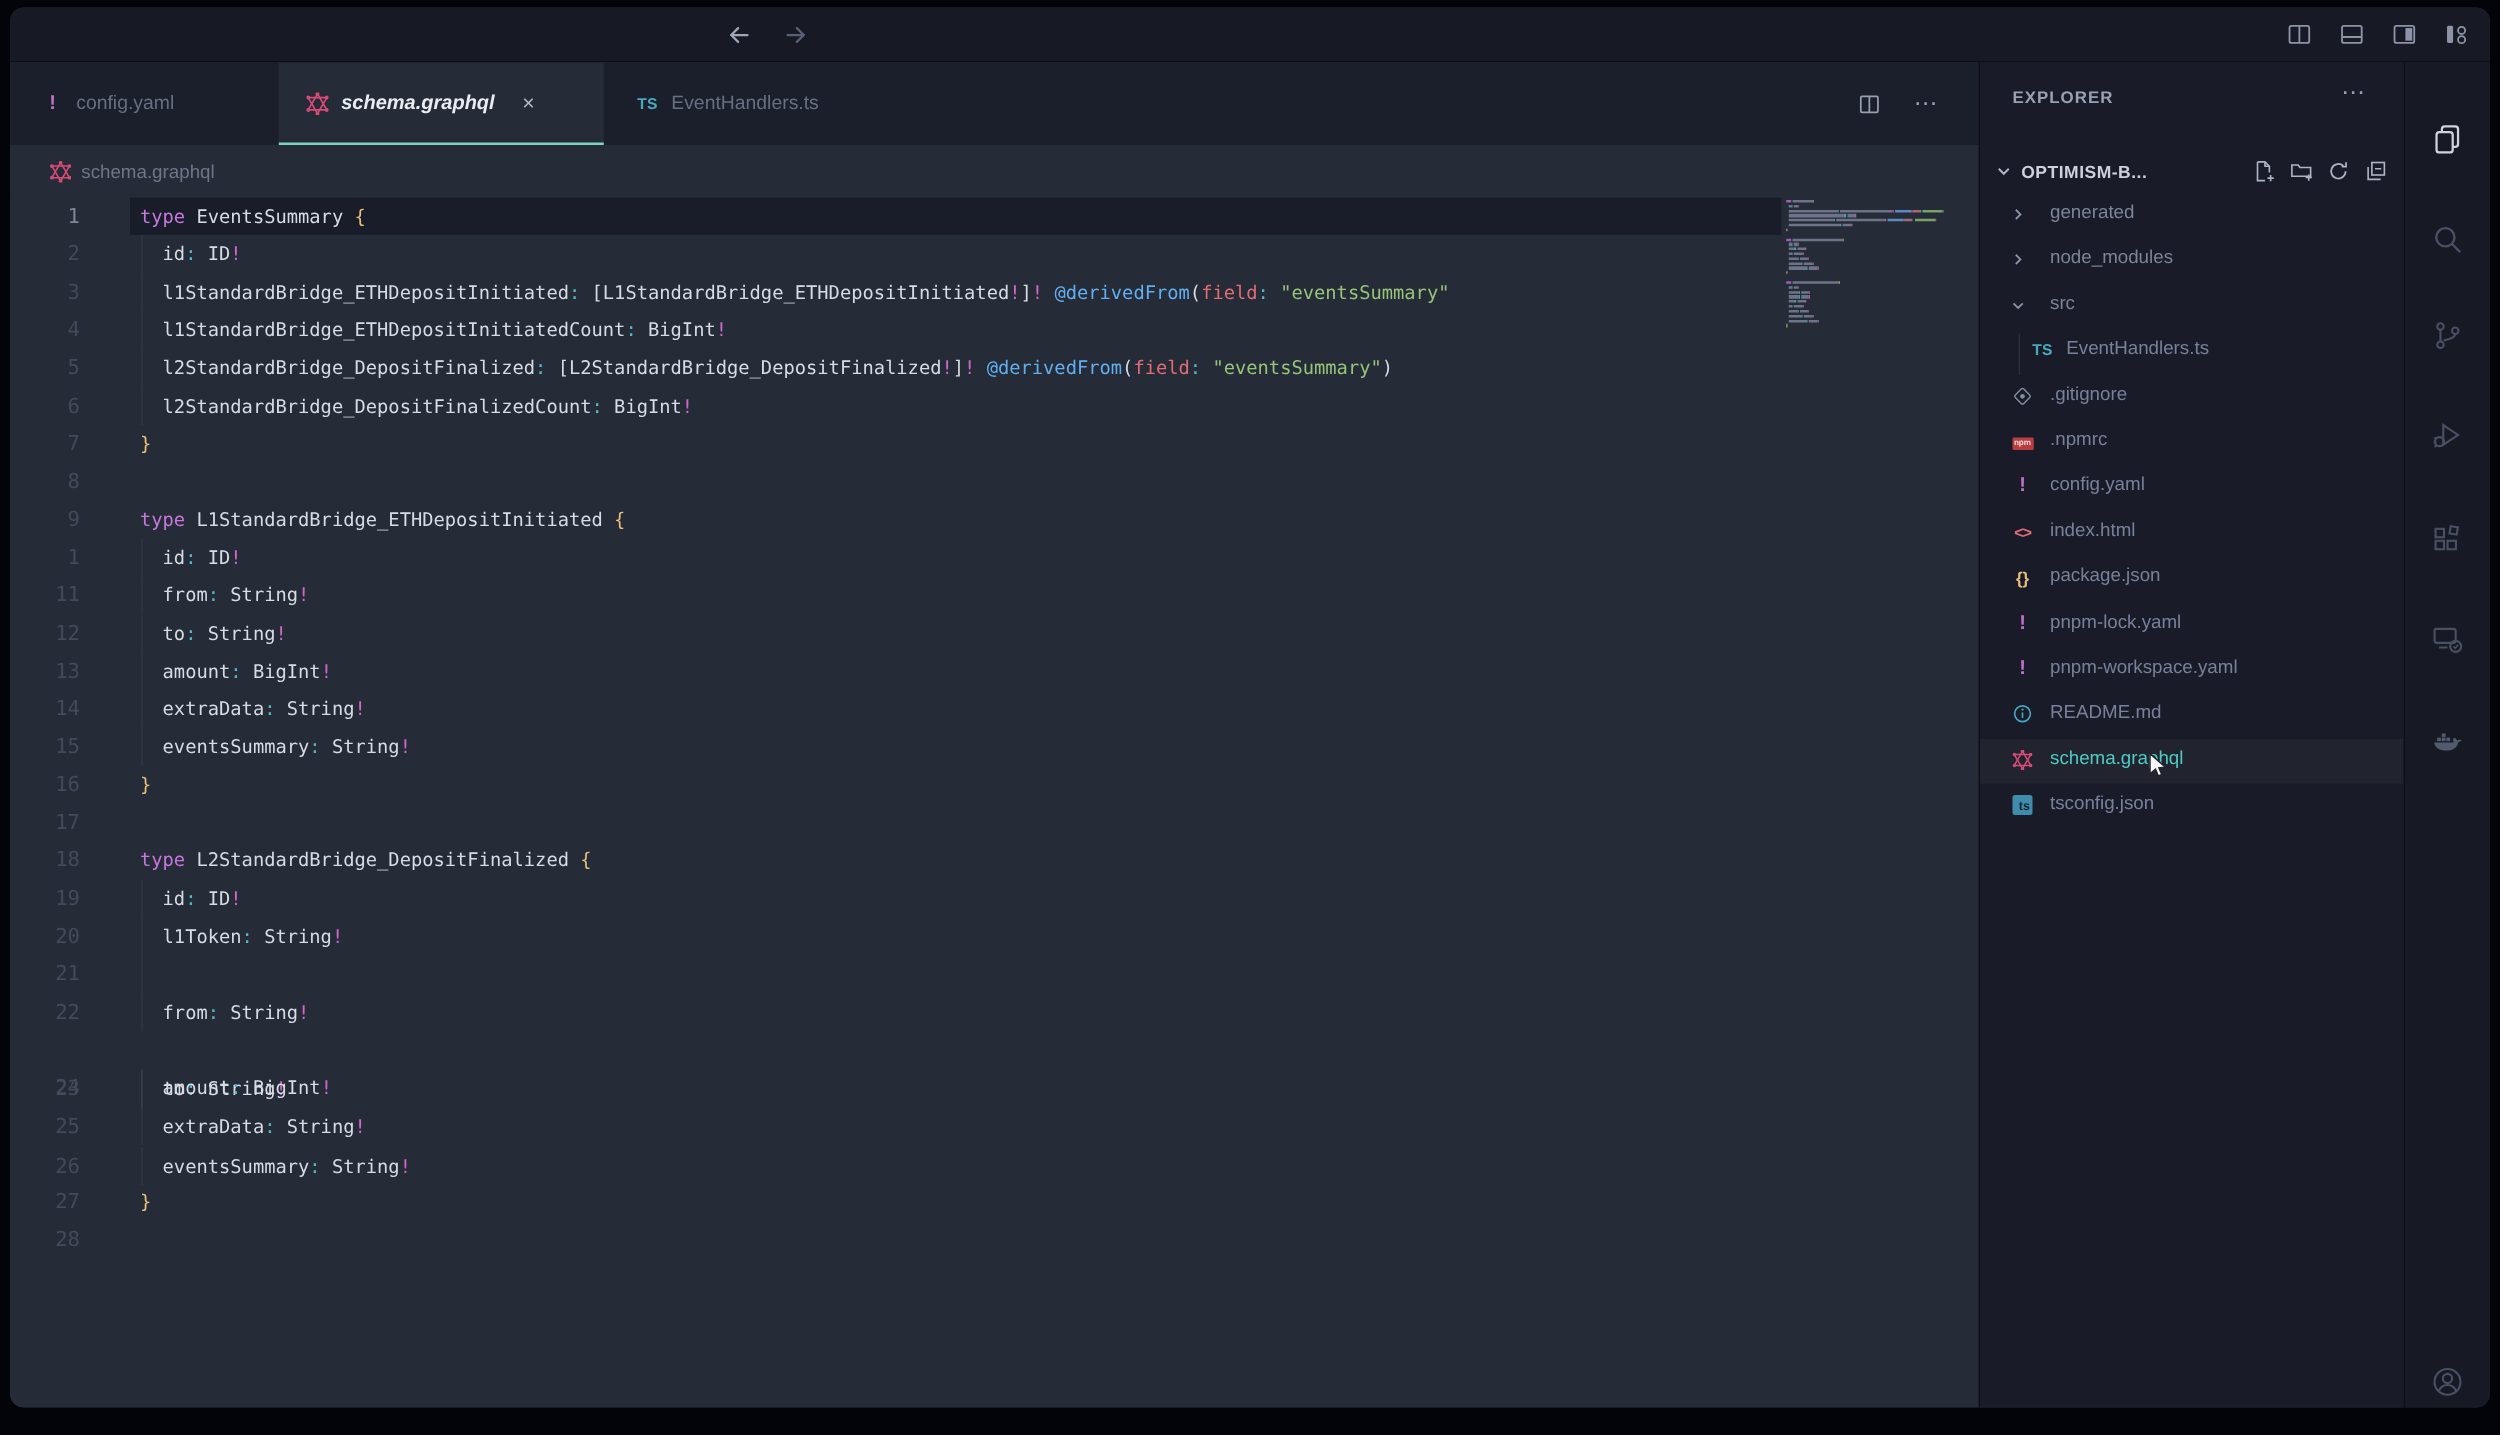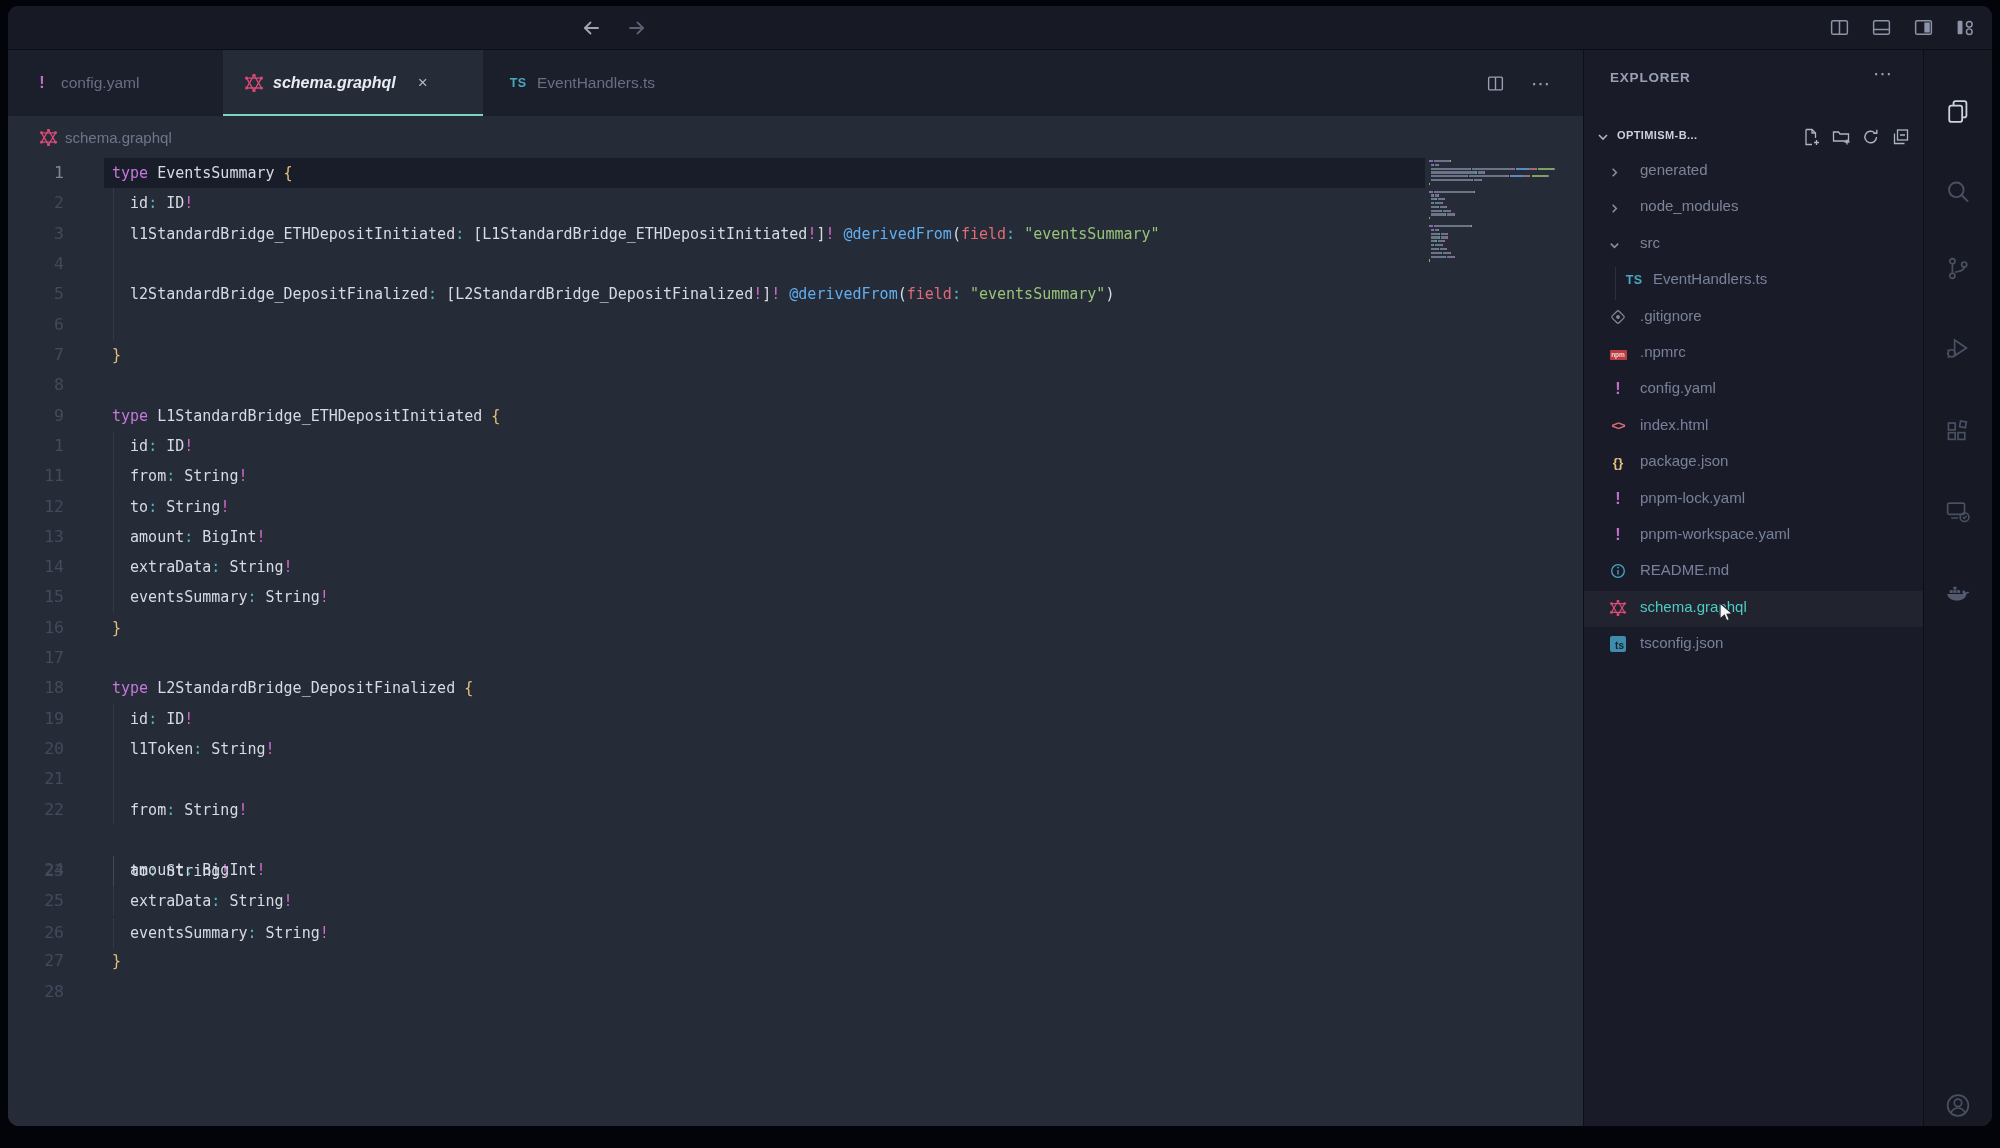--- a/index.html
+++ b/index.html
@@ -72,21 +72,21 @@
   .mrow span { display:inline-block; height:2.2px; opacity:.8; }
 
   
   .sidebar { position:absolute; left:1575px; top:44px; width:340px; height:1076px;
              background:#191c28; border-left:1px solid #0d0f17; }
   .sb-header { position:absolute; left:26px; top:20px; font-size:13.5px; font-weight:600;
                letter-spacing:.8px; color:#9aa0b4; }
   .sb-dots { position:absolute; right:30px; top:12px; color:#9aa0b4; font-size:19px; letter-spacing:1px; }
   .sb-section { position:absolute; left:0; top:71px; width:100%; height:34px; }
   .sb-section .chev { position:absolute; left:12px; top:9px; width:14px; height:14px; color:#aeb4c4; }
-  .sb-section .sec-label { position:absolute; left:33px; top:8px; font-size:11px; font-weight:700;
+  .sb-section .sec-label { position:absolute; left:33px; top:8px; font-size:14px; font-weight:700;
                            letter-spacing:.4px; color:#ccd1dd; }
   .sb-tools { position:absolute; right:12px; top:6px; display:flex; gap:10px; color:#aeb4c4; }
   .sb-tools span { width:20px; height:20px; display:inline-block; }
   .sb-tools svg { width:100%; height:100%; }
 
   .trow { position:absolute; left:0; width:100%; height:36.4px; }
   .trow.sel { background:rgba(255,255,255,.035); }
   .trow .chev { position:absolute; left:24px; top:11px; width:13px; height:13px; color:#8b92a6; }
   .tlabel { position:absolute; top:7px; font-size:15px; color:#79809a; white-space:nowrap; }
   .tlabel.f { color:#7d8498; }
@@ -231,29 +231,31 @@
               <span class="ltext"><span class="tk-fg">  id</span><span class="tk-pn">:</span><span class="tk-fg"> ID</span><span class="tk-bn">!</span></span>
             </div>
             <div class="crow" style="top: 60.64px;">
               <i class="iguide"></i>
               <span class="lnum">3</span>
               <span class="ltext"><span class="tk-fg">  l1StandardBridge_ETHDepositInitiated</span><span class="tk-pn">:</span><span class="tk-fg"> [L1StandardBridge_ETHDepositInitiated</span><span class="tk-bn">!</span><span class="tk-fg">]</span><span class="tk-bn">!</span><span class="tk-fg"> </span><span class="tk-at">@derivedFrom</span><span class="tk-fg">(</span><span class="tk-pr">field</span><span class="tk-pn">:</span><span class="tk-fg"> </span><span class="tk-st">"eventsSummary"</span></span>
             </div>
             <div class="crow" style="top: 90.96px;">
               <i class="iguide"></i>
               <span class="lnum">4</span>
+              <span class="ltext"><span class="tk-fg">  l1StandardBridge_ETHDepositInitiatedCount</span><span class="tk-pn">:</span><span class="tk-fg"> BigInt</span><span class="tk-bn">!</span></span>
             </div>
             <div class="crow" style="top: 121.28px;">
               <i class="iguide"></i>
               <span class="lnum">5</span>
               <span class="ltext"><span class="tk-fg">  l2StandardBridge_DepositFinalized</span><span class="tk-pn">:</span><span class="tk-fg"> [L2StandardBridge_DepositFinalized</span><span class="tk-bn">!</span><span class="tk-fg">]</span><span class="tk-bn">!</span><span class="tk-fg"> </span><span class="tk-at">@derivedFrom</span><span class="tk-fg">(</span><span class="tk-pr">field</span><span class="tk-pn">:</span><span class="tk-fg"> </span><span class="tk-st">"eventsSummary"</span><span class="tk-fg">)</span></span>
             </div>
             <div class="crow" style="top: 151.6px;">
               <i class="iguide"></i>
               <span class="lnum">6</span>
+              <span class="ltext"><span class="tk-fg">  l2StandardBridge_DepositFinalizedCount</span><span class="tk-pn">:</span><span class="tk-fg"> BigInt</span><span class="tk-bn">!</span></span>
             </div>
             <div class="crow" style="top: 181.92px;">
               <span class="lnum">7</span>
               <span class="ltext"><span class="tk-br">}</span></span>
             </div>
             <div class="crow" style="top: 212.24px;">
               <span class="lnum">8</span>
               <span class="ltext"></span>
             </div>
             <div class="crow" style="top: 242.56px;">

